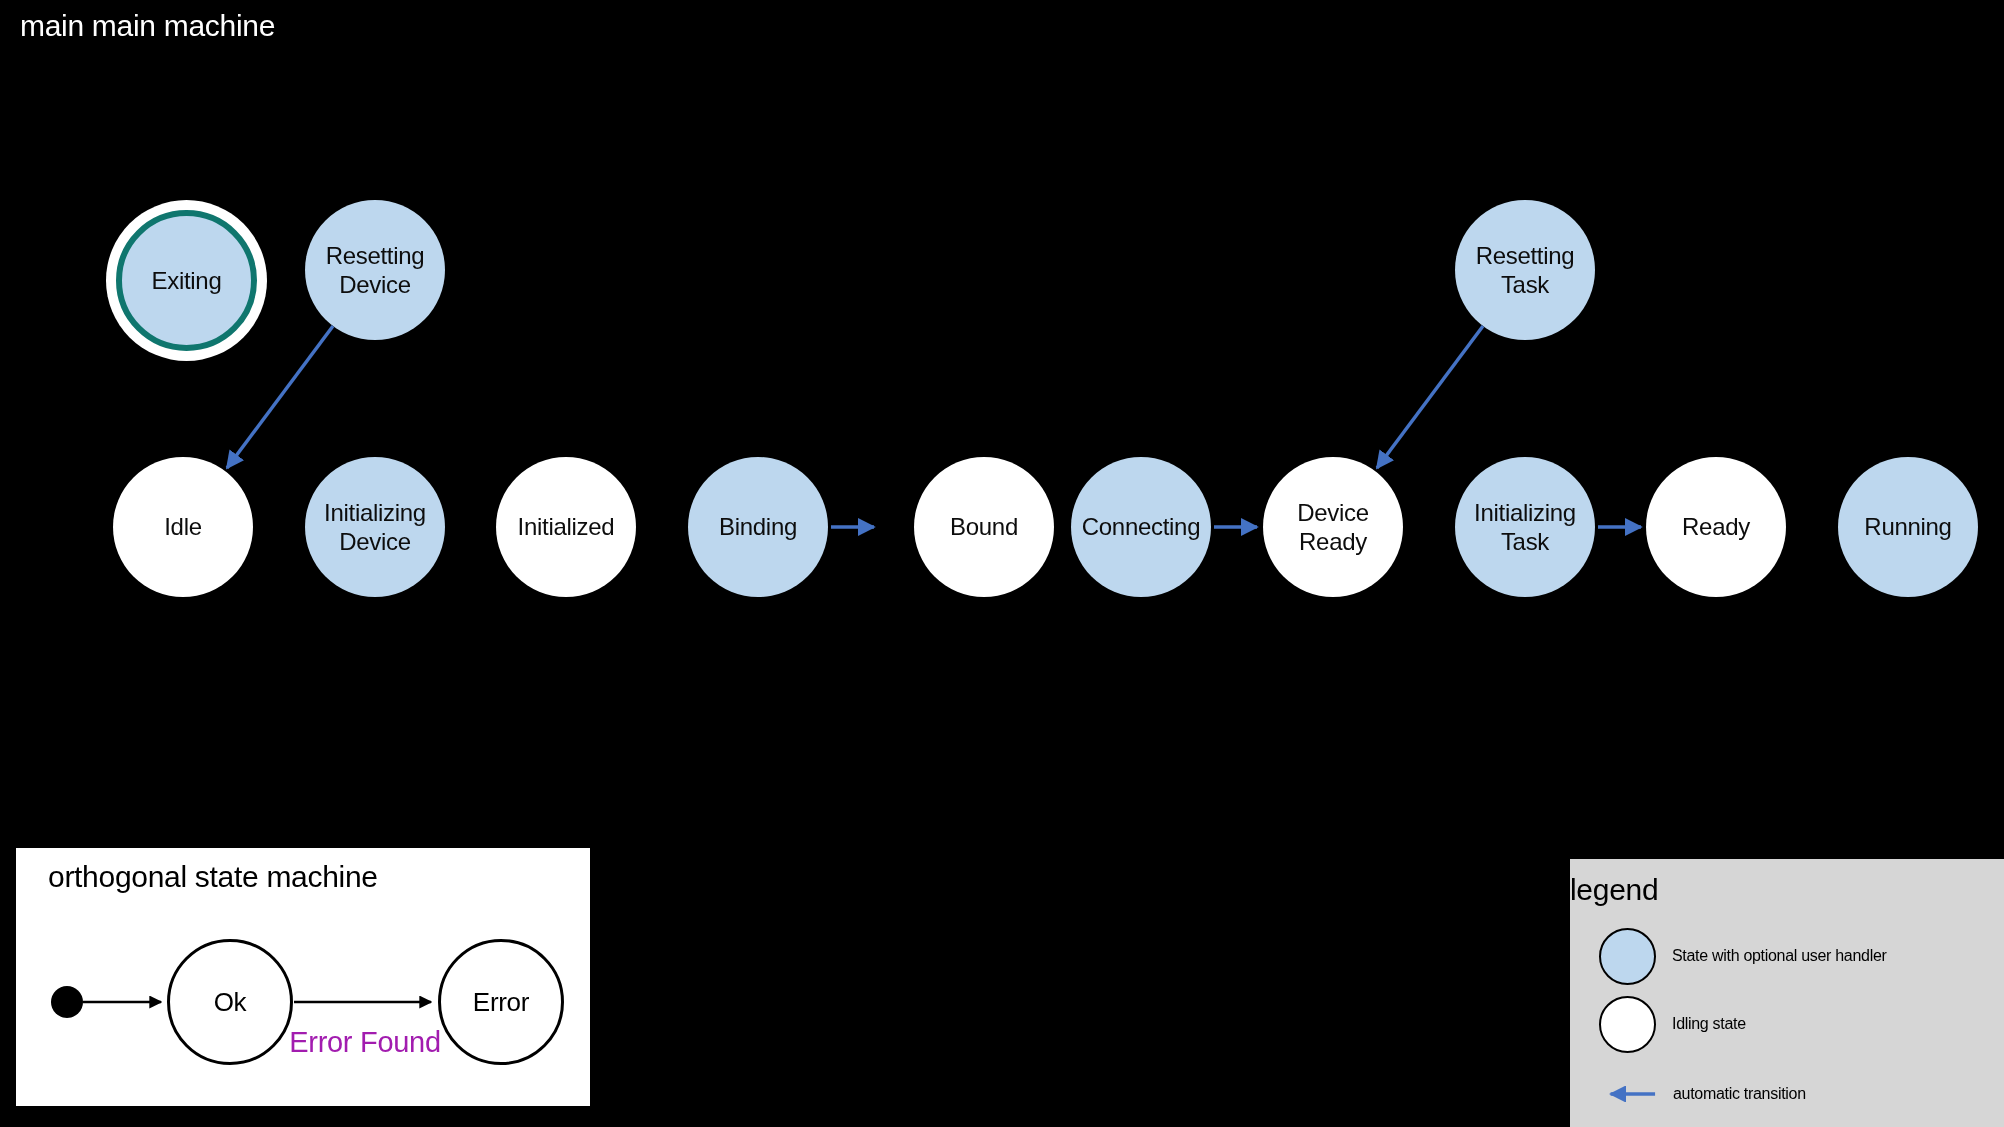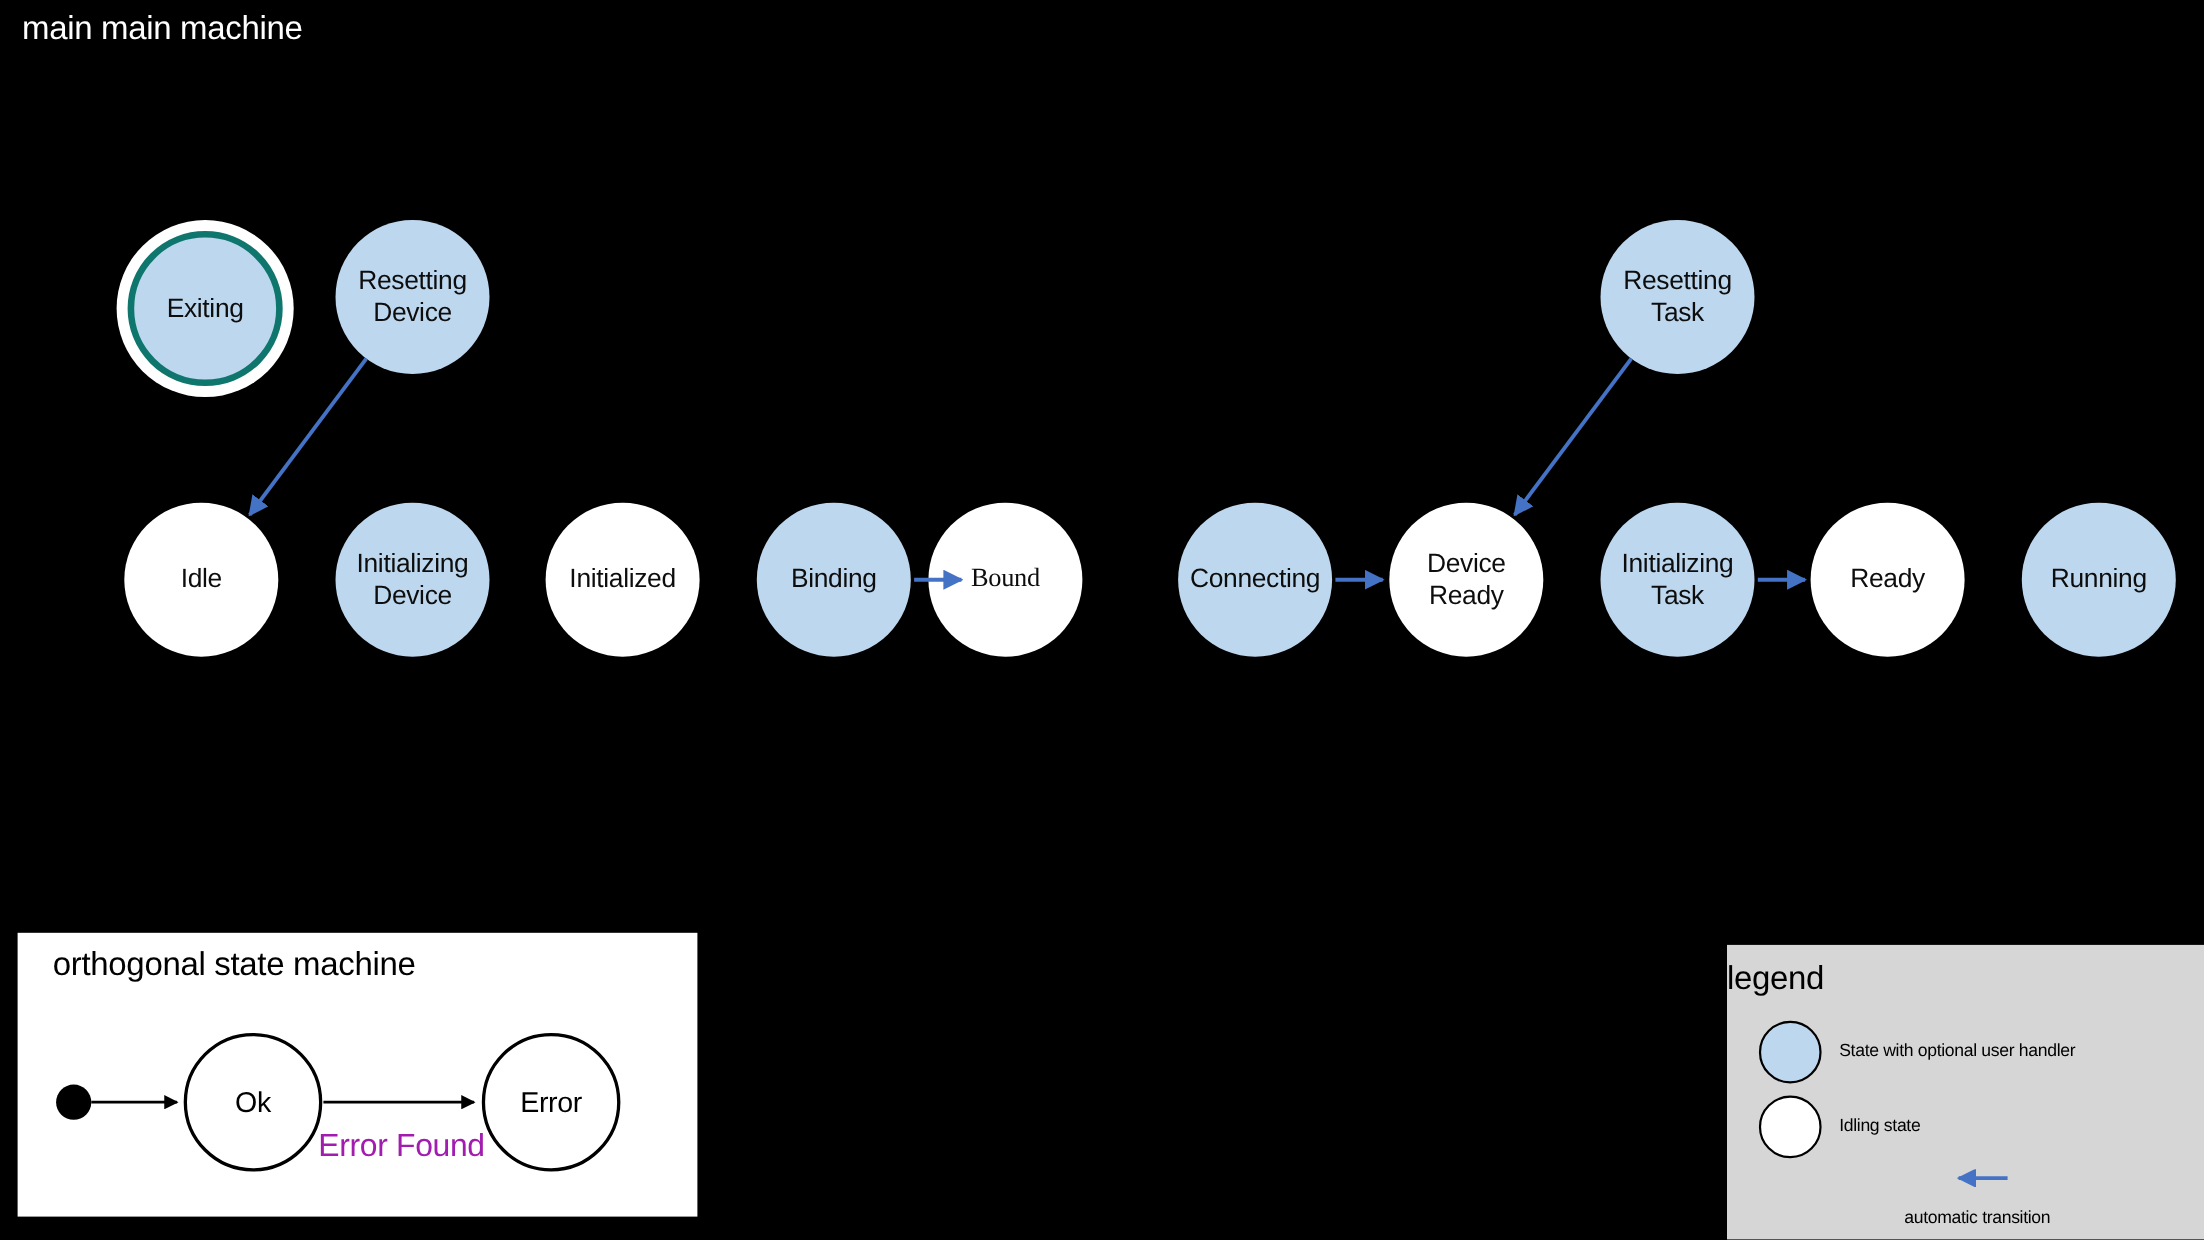--- a/index.html
+++ b/index.html
@@ -18,21 +18,21 @@
   }
   .state .lbl{width:122px;}
   .state.uh{background:#BDD7EE;}
   .state.idling{background:#fff;}
   .state.final{
     width:129px;height:129px;border:6px solid #0f766e;
     box-shadow:0 0 0 10px #fff;background:#BDD7EE;
   }
   
   .ortho{
-    position:absolute;left:16px;top:848px;width:574px;height:258px;background:#fff;color:#000;padding-left:44px;
+    position:absolute;left:16px;top:848px;width:574px;height:258px;background:#fff;color:#000;
   }
   .ortho-title{position:absolute;left:32px;top:12px;font-size:30px;line-height:34px;color:#000;}
   .init-dot{position:absolute;left:35px;top:138px;width:32px;height:32px;border-radius:50%;background:#000;}
   .ortho-state{
     position:absolute;width:120px;height:120px;border:3px solid #000;border-radius:50%;
     background:#fff;display:flex;align-items:center;justify-content:center;
     font-size:26px;color:#000;
   }
   .ortho-state.ok{left:151px;top:91px;}
   .ortho-state.error{left:422px;top:91px;}
@@ -41,21 +41,21 @@
     font-size:29px;color:#a21caf;white-space:nowrap;margin-top:12px;
   }
   
   .legend{
     position:absolute;left:1570px;top:859px;width:434px;height:268px;background:#D6D6D6;color:#000;
   }
   .legend-title{margin-top:14px;font-size:30px;line-height:34px;color:#000;}
   .legend-row{position:absolute;left:29px;right:8px;display:flex;align-items:center;gap:16px;}
   .legend-row.r1{top:68px;height:58px;}
   .legend-row.r2{top:136px;height:58px;}
-  .legend-row.r3{top:204px;height:30px;flex-direction:column;}
+  .legend-row.r3{top:220px;height:30px;}
   .swatch{width:53px;height:53px;border:2.5px solid #000;border-radius:50%;flex:0 0 auto;}
   .swatch.blue{background:#BDD7EE;}
   .swatch.white{background:#fff;}
   .legend-label{font-size:16px;line-height:26px;color:#000;}
   .legend-arrow-wrap{width:58px;flex:0 0 auto;display:flex;align-items:center;}
   
   .overlay{position:absolute;left:0;top:0;pointer-events:none;}
 </style>
 </head>
 <body>
@@ -79,21 +79,21 @@
   </div>
   <div class="state uh" style="left:305px;top:457px;">
     <span class="lbl">Initializing Device</span>
   </div>
   <div class="state idling" style="left:496px;top:457px;">
     <span class="lbl">Initialized</span>
   </div>
   <div class="state uh" style="left:688px;top:457px;">
     <span class="lbl">Binding</span>
   </div>
-  <div class="state idling" style="left:844px;top:457px;font-family:Liberation Serif, serif;">
+  <div class="state idling" style="left:914px;top:457px;">
     <span class="lbl">Bound</span>
   </div>
   <div class="state uh" style="left:1071px;top:457px;">
     <span class="lbl">Connecting</span>
   </div>
   <div class="state idling" style="left:1263px;top:457px;">
     <span class="lbl">Device Ready</span>
   </div>
   <div class="state uh" style="left:1455px;top:457px;">
     <span class="lbl">Initializing Task</span>

